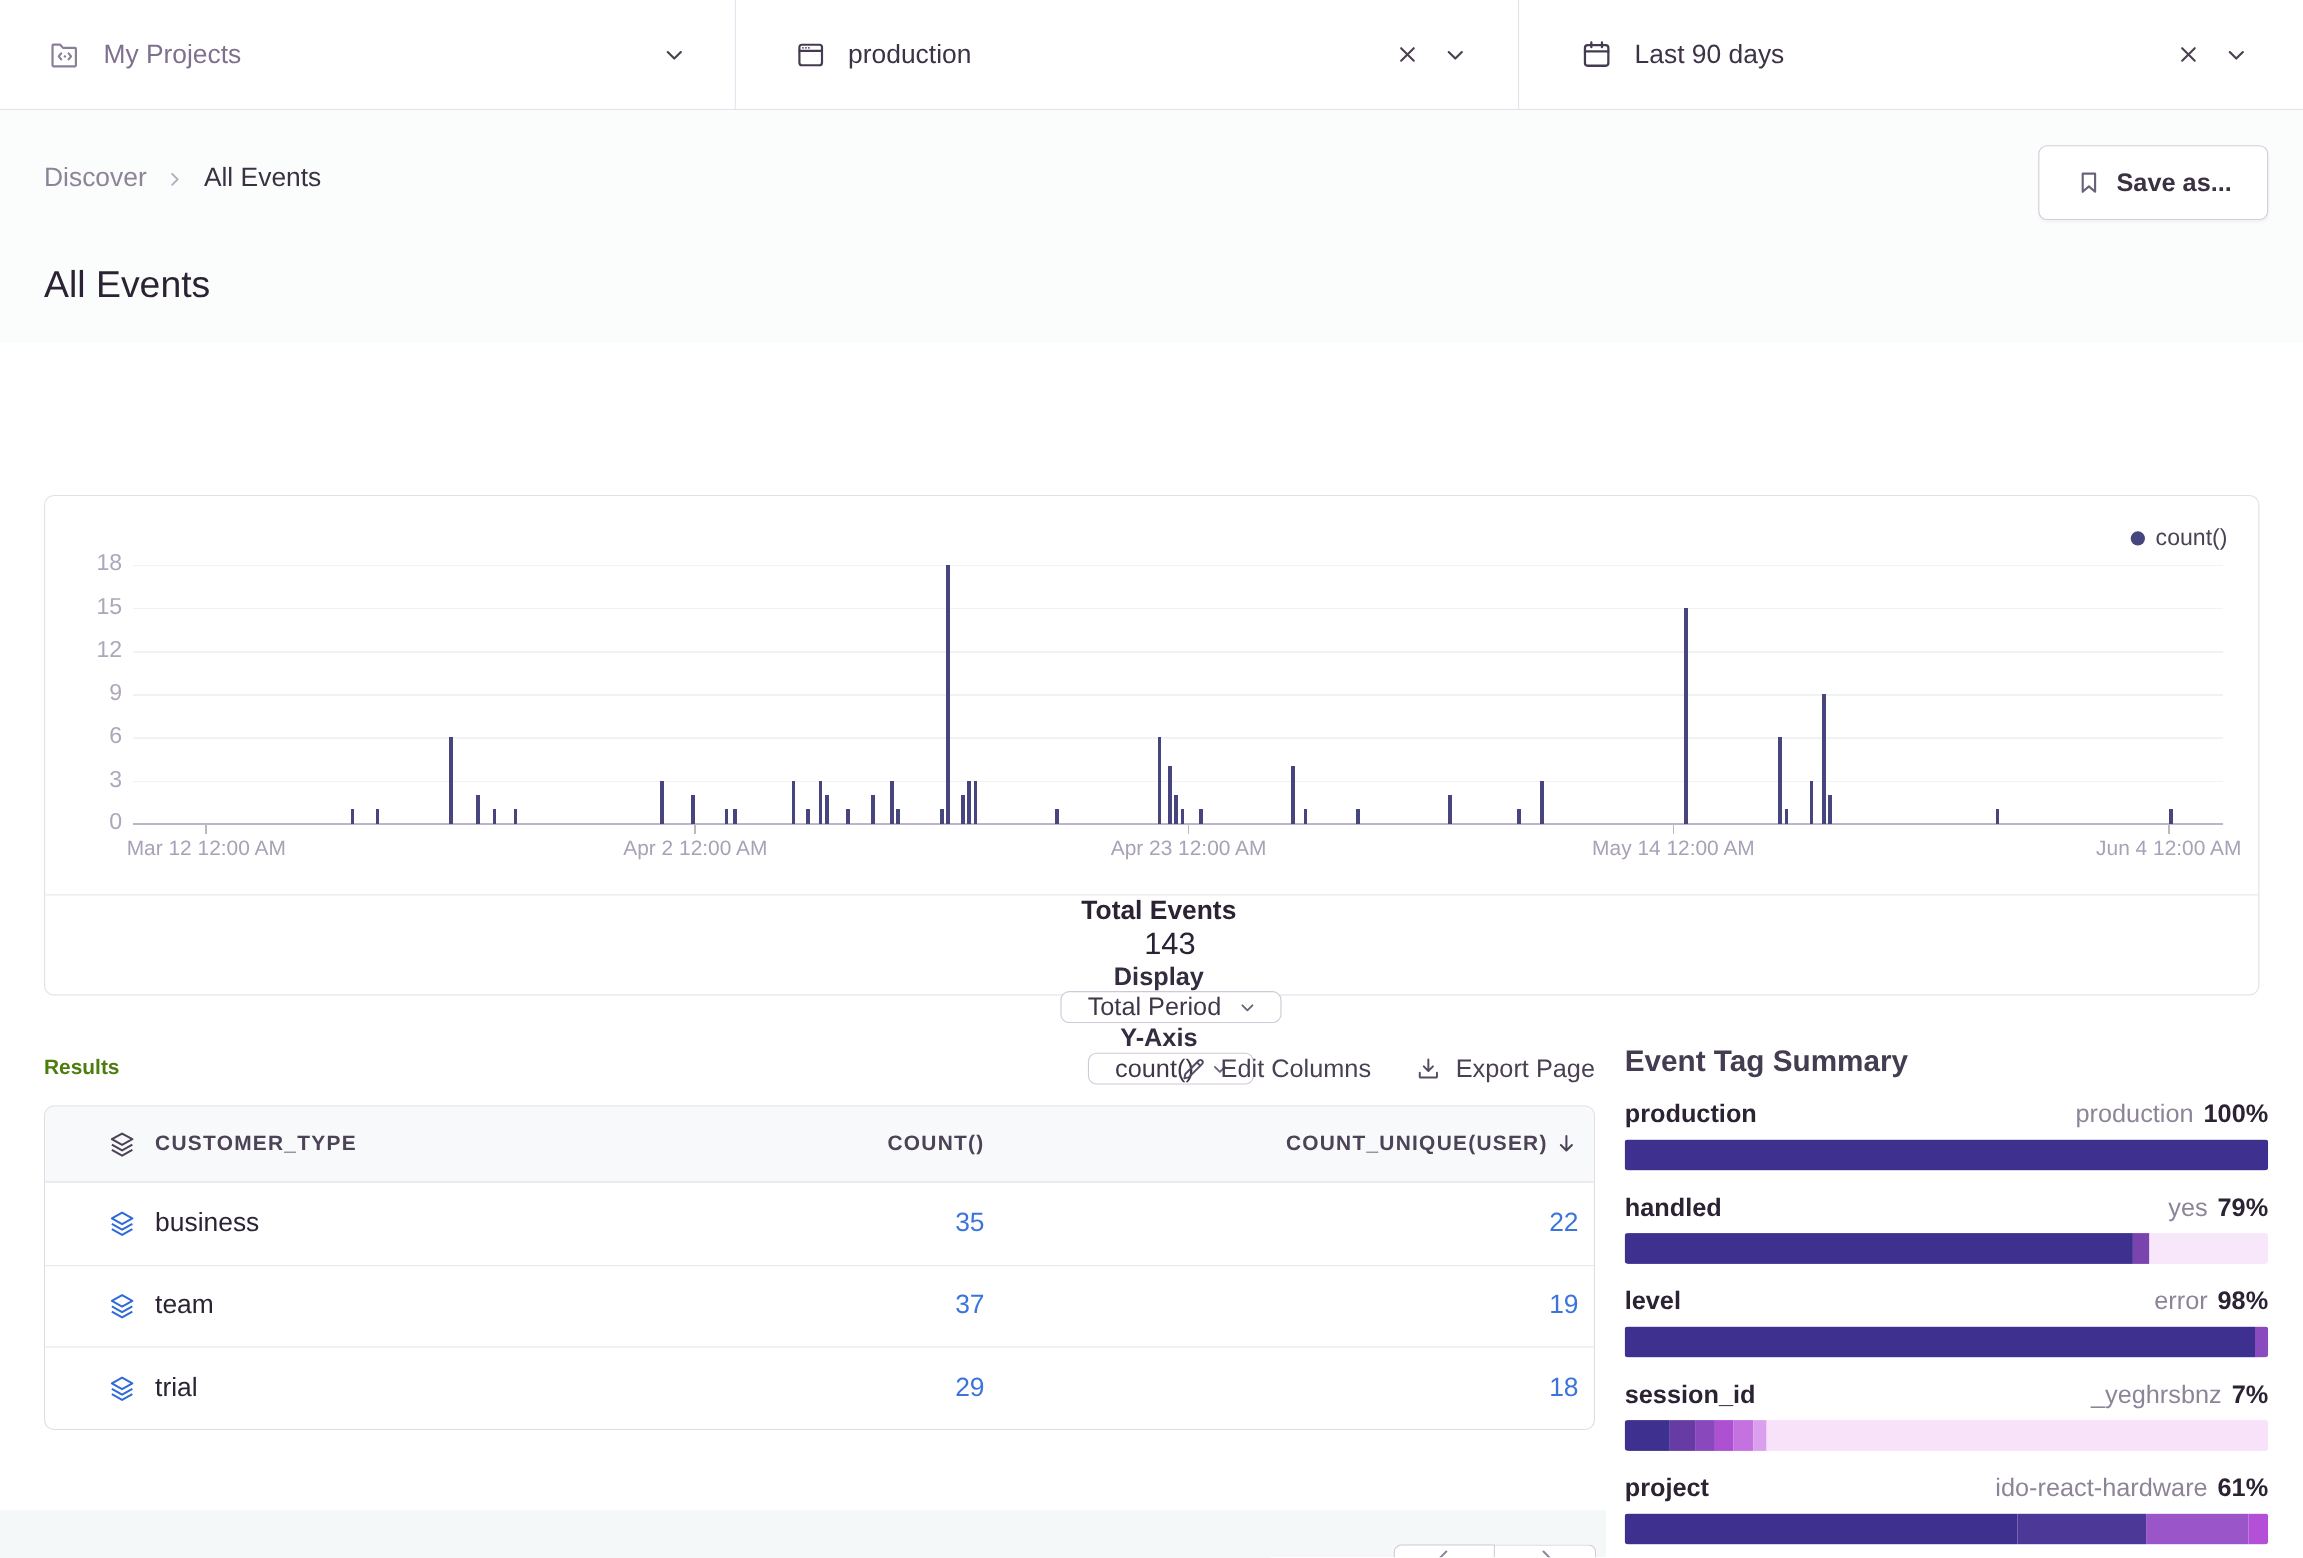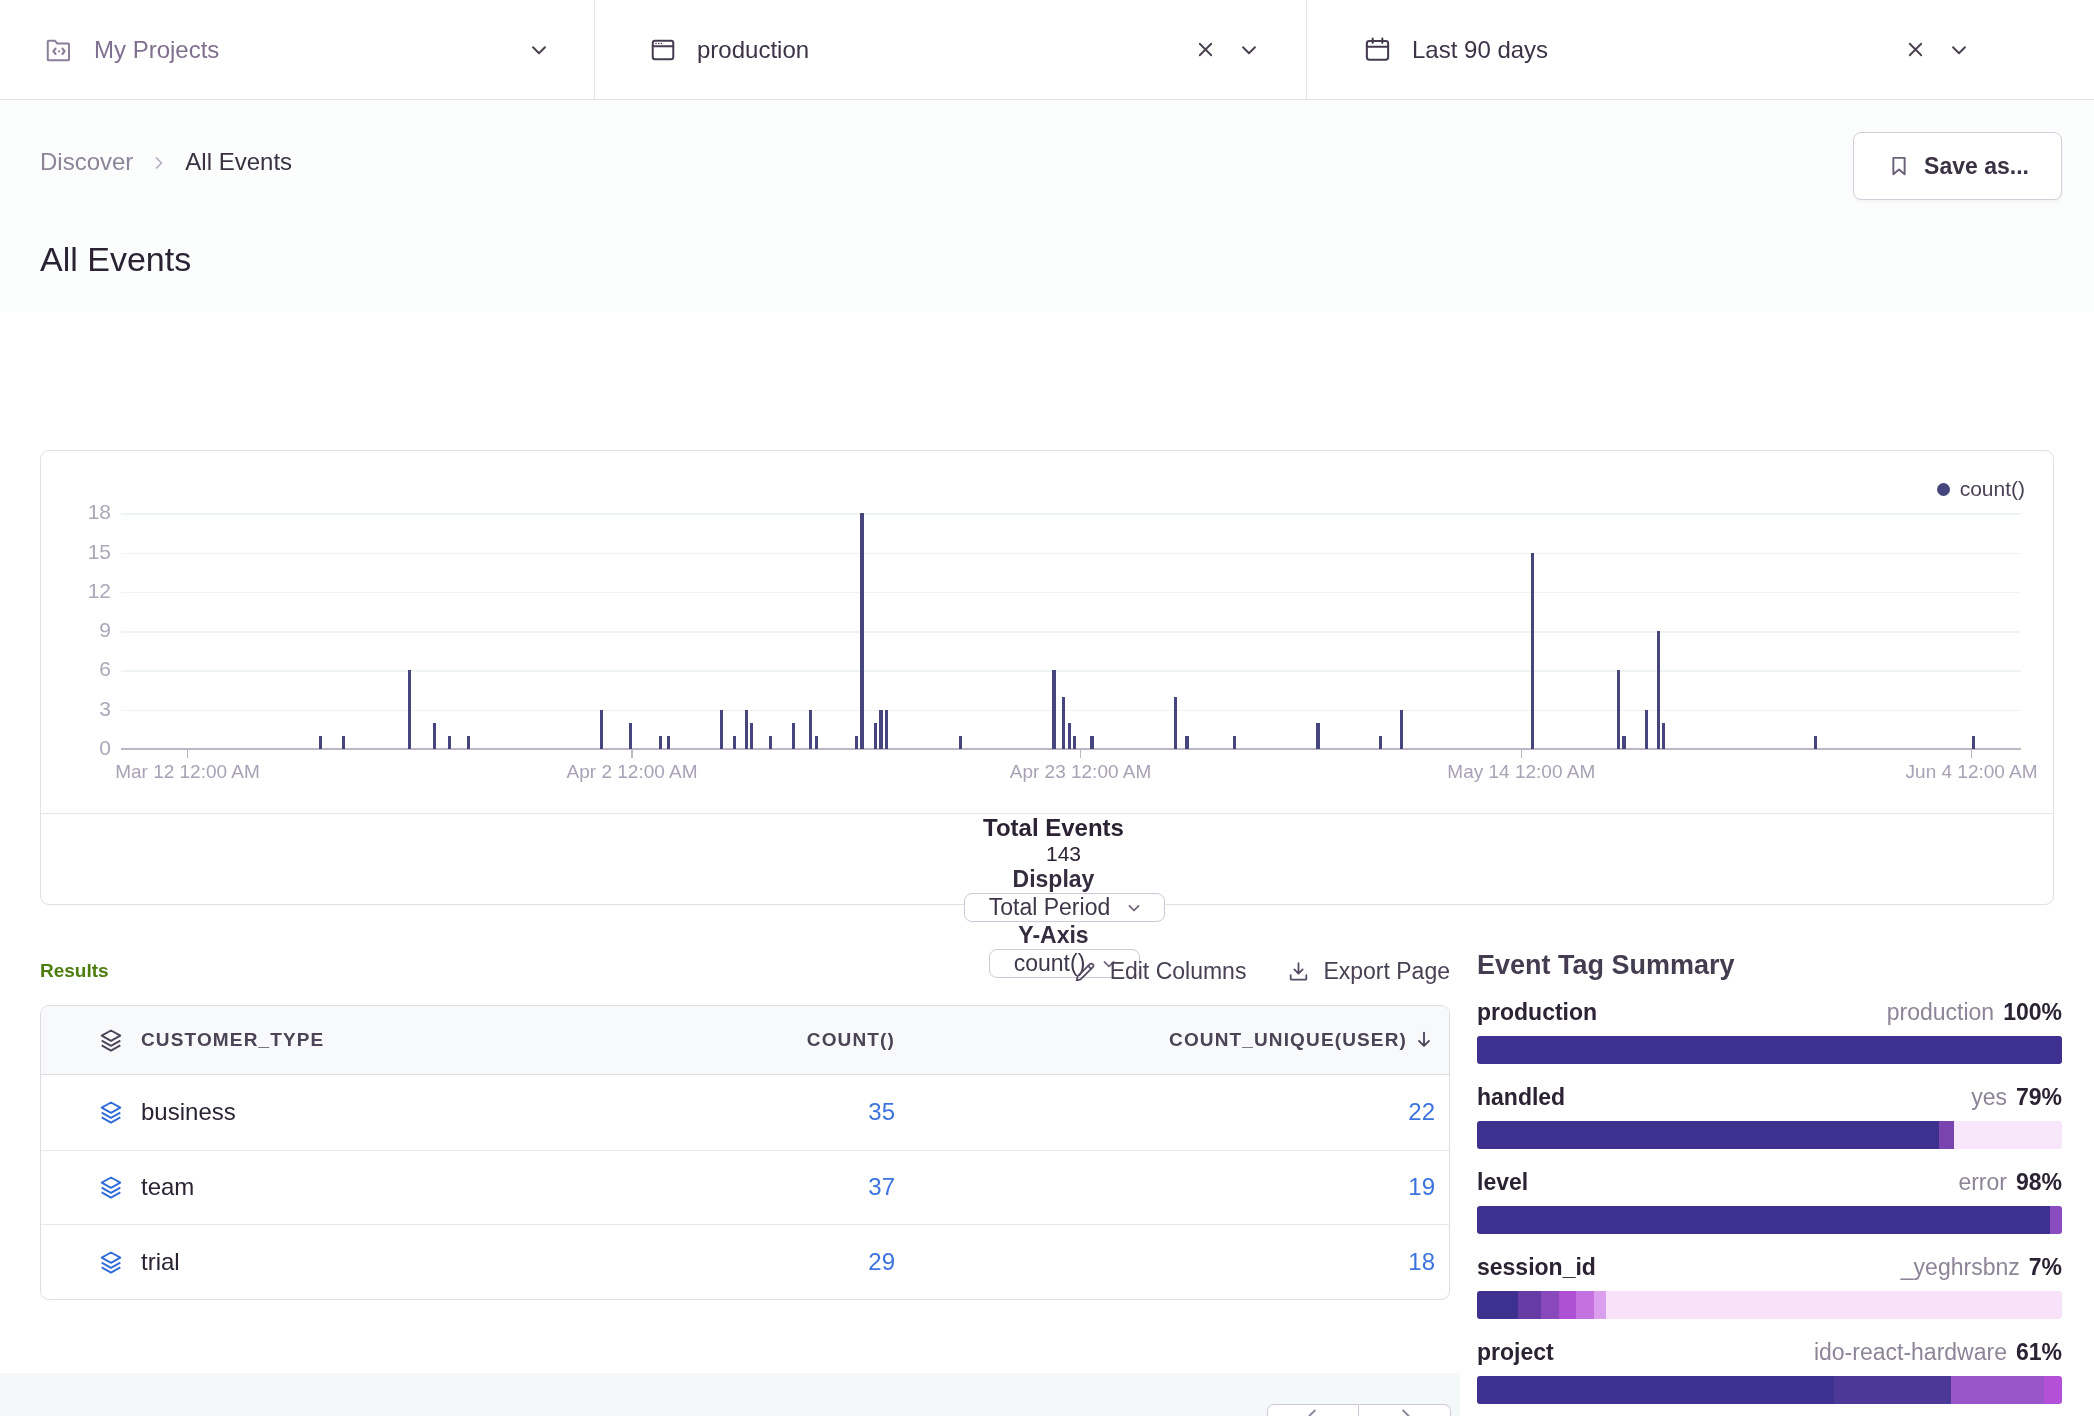--- a/index.html
+++ b/index.html
@@ -9,21 +9,21 @@
     background: #ffffff; font-family: "Liberation Sans", "DejaVu Sans", sans-serif;
     color: #2b2233;
   }
   svg { display: block; }
   .ico { display: inline-flex; align-items: center; justify-content: center; flex: none; }
 
   
   .topbar { position: absolute; left: 0; top: 0; width: 2094px; height: 100px;
     background: #fff; border-bottom: 1px solid #e7e1ec; display: flex; }
   .tb-sec { display: flex; align-items: center; height: 100%; cursor: pointer; }
-  .tb-sec.s1 { width: 595px; border-right: 1px solid #e7e1ec; padding: 0 42px 0 44px; }
+  .tb-sec.s1 { width: 669px; border-right: 1px solid #e7e1ec; padding: 0 42px 0 44px; }
   .tb-sec.s2 { width: 712px; border-right: 1px solid #e7e1ec; padding: 0 44px 0 54px; }
   .tb-sec.s3 { width: 689px; padding: 0 24px 0 56px; }
   .tb-label { font-size: 24px; margin-left: 20px; flex: 1 1 auto; white-space: nowrap; }
   .tb-label.muted { color: #80708f; }
   .tb-label.dark { color: #3d3347; }
   .tb-icon { color: #8a7f99; }
   .tb-icon.dark { color: #453b50; }
   .tb-ctrl { color: #4a4050; display: inline-flex; align-items: center; }
   .tb-ctrl + .tb-ctrl { margin-left: 18px; }
 
@@ -59,21 +59,21 @@
   .chart-area { position: absolute; left: 0; top: 0; width: 100%; height: 362px; }
   .legend { position: absolute; right: 28px; top: 26px; display: flex; align-items: center; gap: 10px; }
   .legend-dot { width: 13px; height: 13px; border-radius: 50%; background: #46457e; }
   .legend-label { font-size: 21px; color: #4b4355; }
   #chart-svg { position: absolute; left: 80px; top: 50px; }
   .ylab { position: absolute; left: 0; width: 70px; text-align: right; font-size: 21px; color: #aea6ba; }
   .xlab { position: absolute; top: 310px; width: 220px; text-align: center; font-size: 19px; color: #a9a1b6; white-space: nowrap; }
   .chart-footer { position: absolute; left: 0; top: 362px; width: 100%; height: 92px;
     border-top: 1px solid #e9e4ee; display: flex; align-items: center; padding: 0 24px 0 37px; flex-direction: column; }
   .total-label { font-size: 24px; font-weight: 700; color: #2b2233; }
-  .total-value { font-size: 21px; color: #2b2233; margin-left: 20px; }
+  .total-value { font-size: 28px; color: #2b2233; margin-left: 20px; }
   .footer-spacer { flex: 1 1 auto; }
   .ctl-label { font-size: 23px; font-weight: 700; color: #352d3f; }
   .ctl-btn { height: 56px; border: 1px solid #cfc8d6; border-radius: 8px; background: #fff;
     display: flex; align-items: center; gap: 14px; padding: 0 20px 0 24px;
     font-size: 23px; color: #3f3749; cursor: pointer; margin-left: 22px; }
   .ctl-btn .ico { color: #6b6178; }
   .ctl-gap { width: 34px; }
 
   
   .results-head { position: absolute; left: 40px; top: 948px; width: 1410px; height: 46px;

